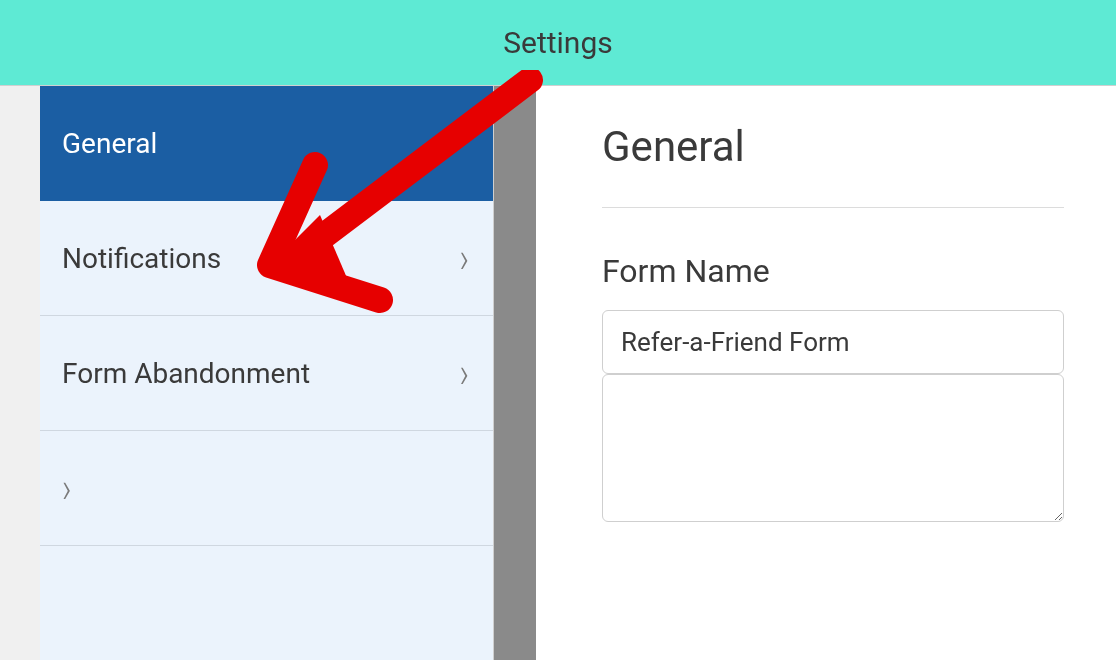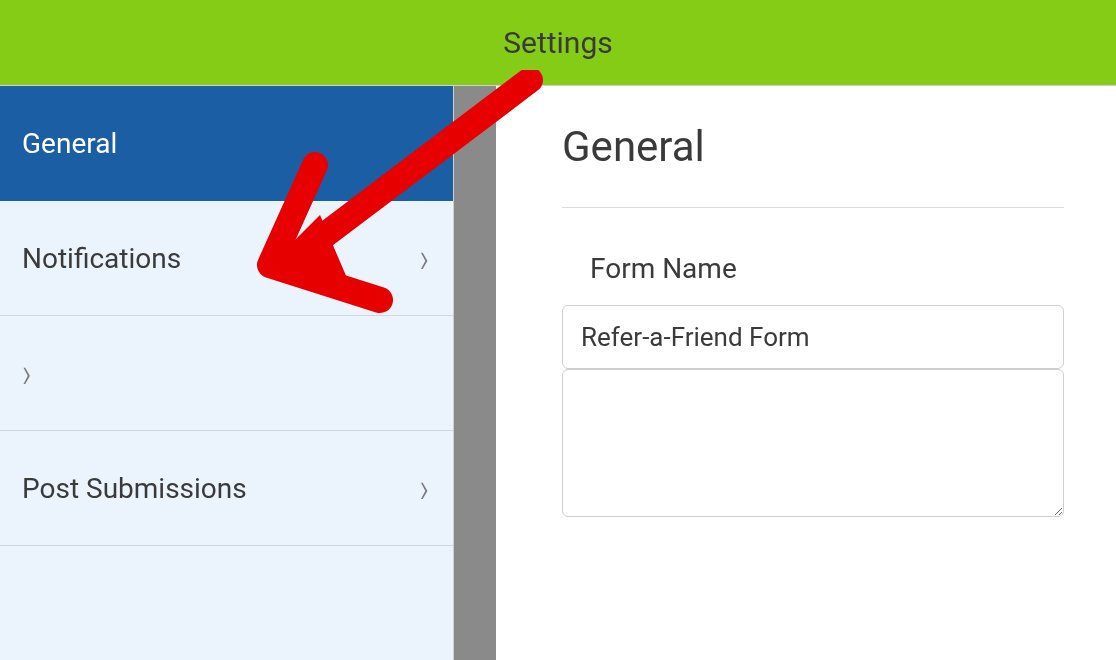--- a/index.html
+++ b/index.html
@@ -6,34 +6,35 @@
     body {
       font-family: -apple-system, BlinkMacSystemFont, "Segoe UI", Roboto, Helvetica, Arial, sans-serif;
       background: #f0f0f0;
       width: 1116px;
       height: 660px;
       overflow: hidden;
       position: relative;
     }
     .header {
       height: 86px;
-      background: #84cc16;
+      background: #5eead4;
       border-bottom: 1px solid #d0d0d0;
       display: flex;
       align-items: center;
       justify-content: center;
     }
     .header-title {
       font-size: 30px;
       color: #3a3a3a;
       font-weight: 400;
     }
     .body-wrap {
       display: flex;
       height: calc(100% - 86px);
+      padding-left: 40px;
     }
     .sidebar {
       width: 454px;
       background: #ebf3fc;
       border-right: 1px solid #cfcfcf;
     }
     .sidebar-item {
       height: 115px;
       padding: 0 24px 0 22px;
       display: flex;
@@ -72,25 +73,24 @@
       font-weight: 400;
       color: #3a3a3a;
       margin-bottom: 36px;
     }
     .divider {
       border: none;
       border-top: 1px solid #dcdcdc;
       margin-bottom: 44px;
     }
     .field-label {
-      font-size: 28px;
+      font-size: 32px;
       color: #3a3a3a;
       margin-bottom: 20px;
       display: block;
-      margin-left: 28px;
     }
     .text-input {
       width: 100%;
       height: 64px;
       border: 1px solid #cfcfcf;
       border-radius: 6px;
       padding: 0 18px;
       font-size: 26px;
       color: #3a3a3a;
       font-family: inherit;
@@ -128,25 +128,25 @@
       <span class="sidebar-item-label">General</span>
     </div>
 
 
     <div class="sidebar-item">
       <span class="sidebar-item-label">Notifications</span>
       <span class="chevron">›</span>
     </div>
 
     <div class="sidebar-item">
+      <span class="sidebar-item-label">Form Abandonment</span>
       <span class="chevron">›</span>
     </div>
 
     <div class="sidebar-item">
-      <span class="sidebar-item-label">Post Submissions</span>
       <span class="chevron">›</span>
     </div>
 
   </div>
 
   <div class="gap-strip"></div>
 
   <div class="main">
     <h1 class="main-heading">General</h1>
     <hr class="divider">

